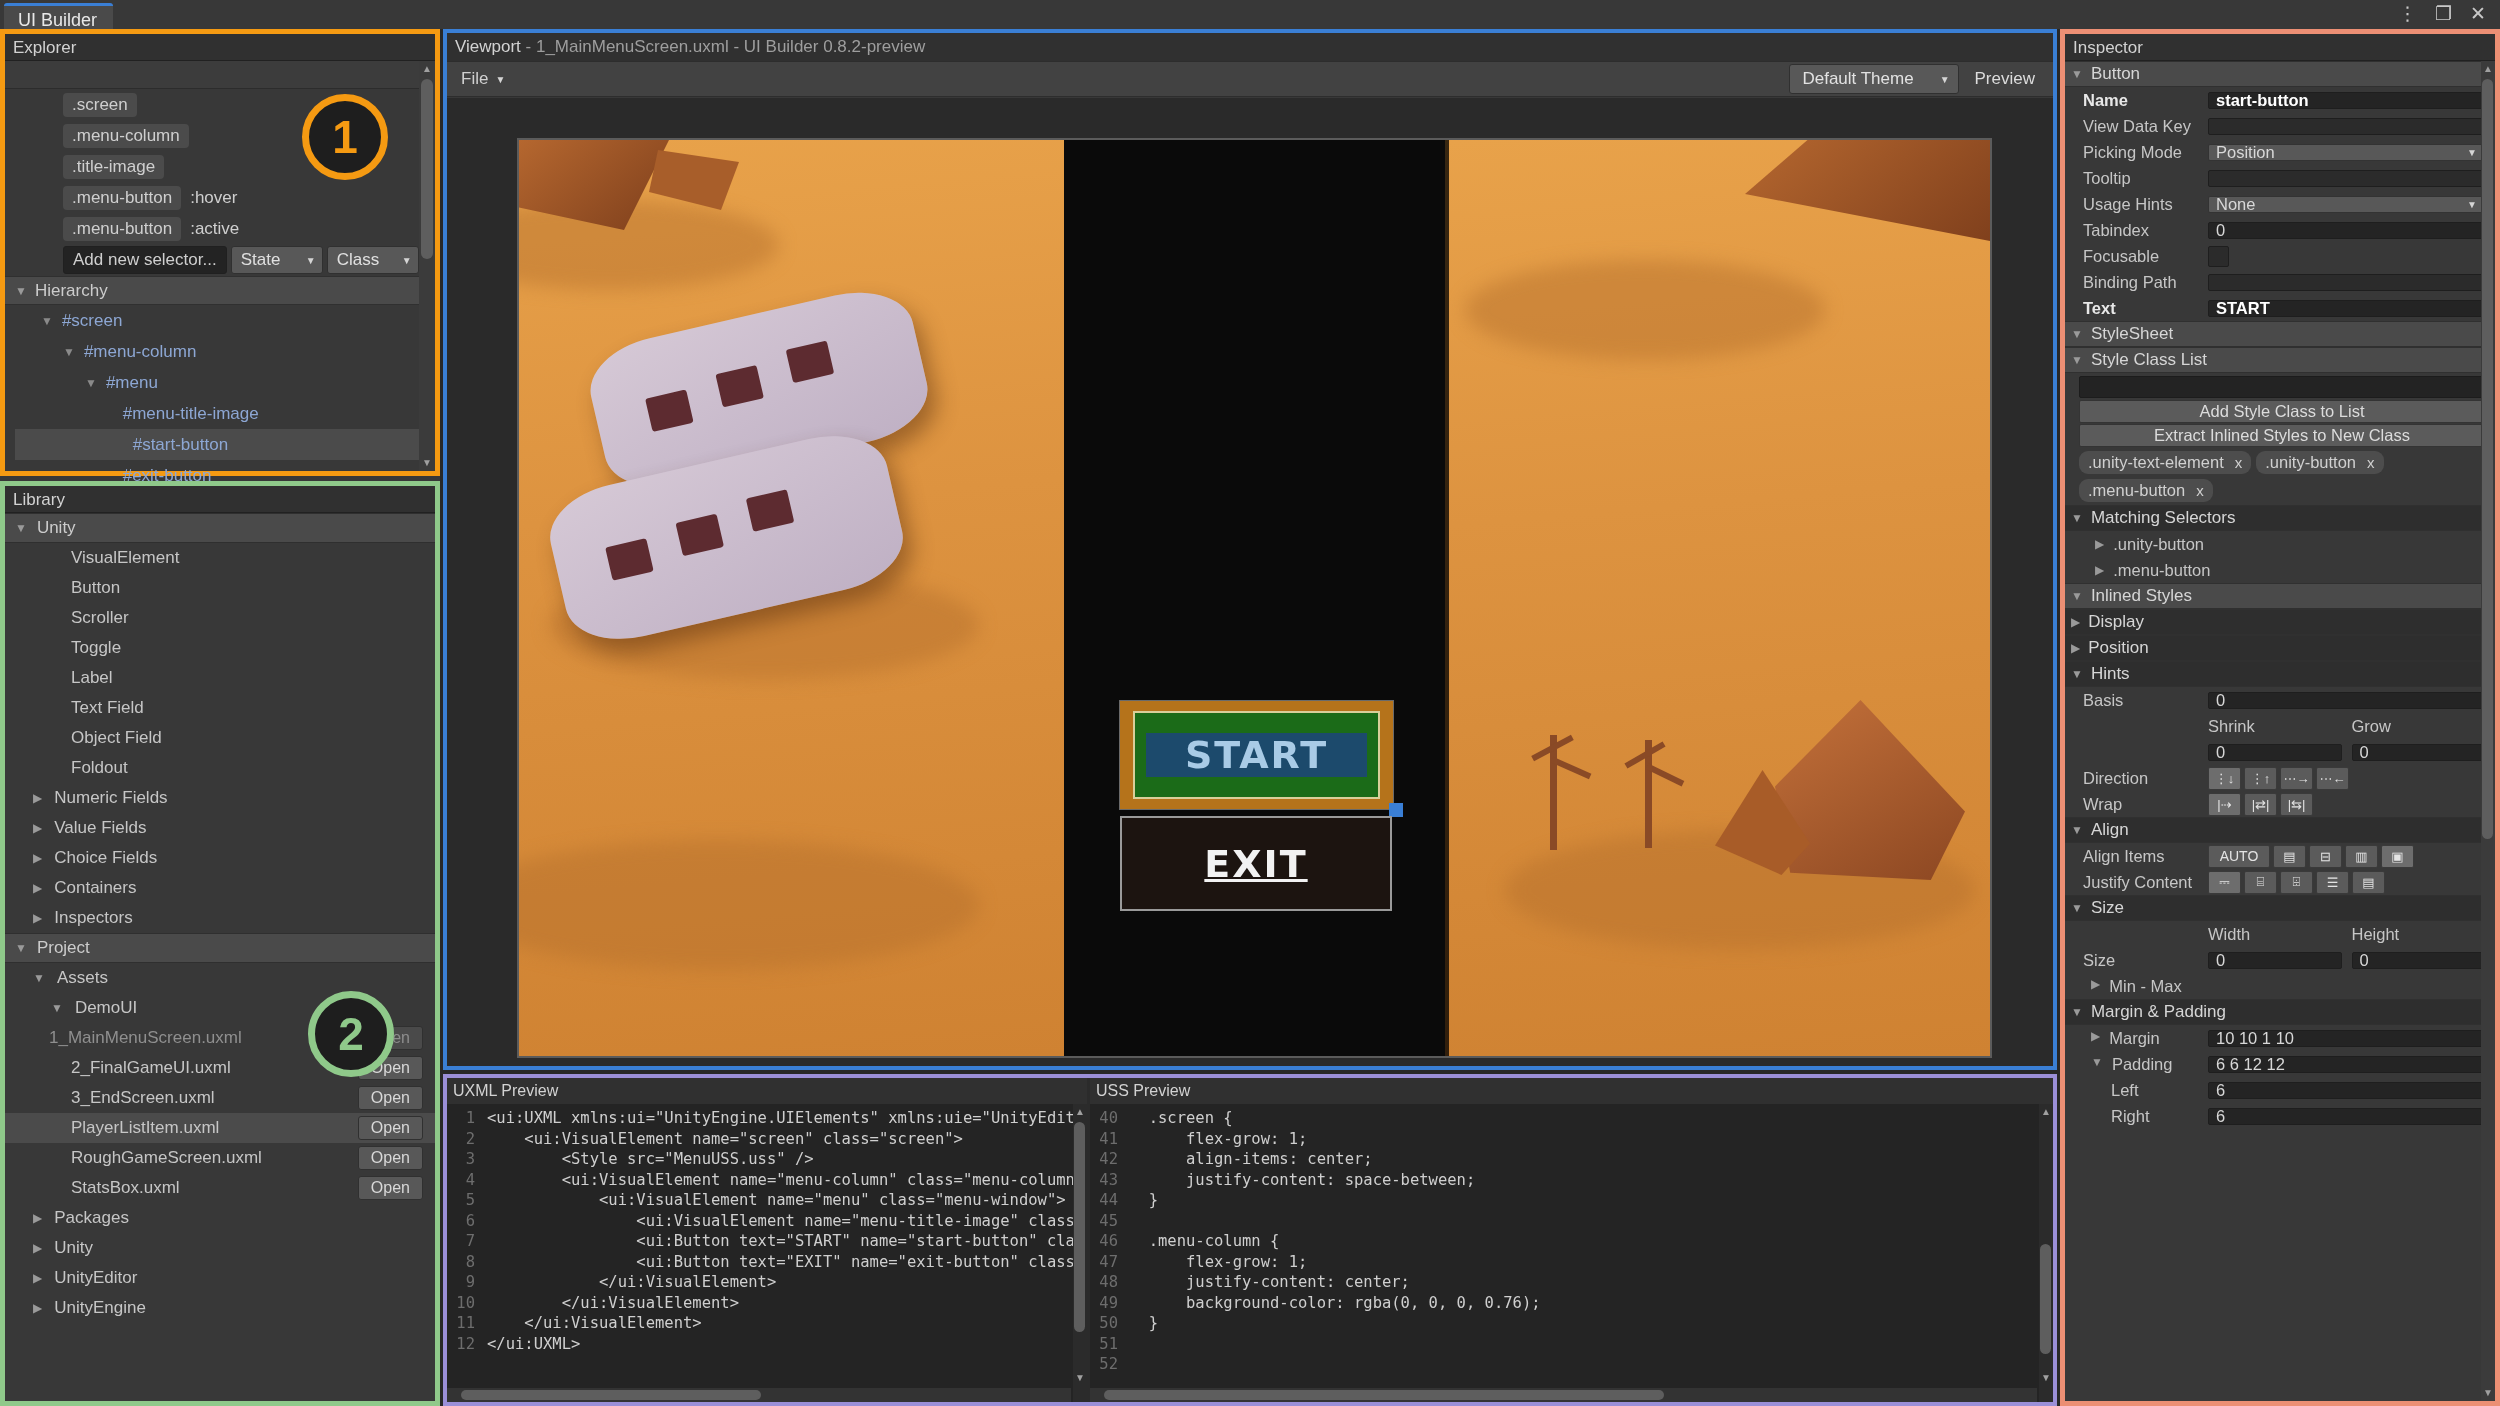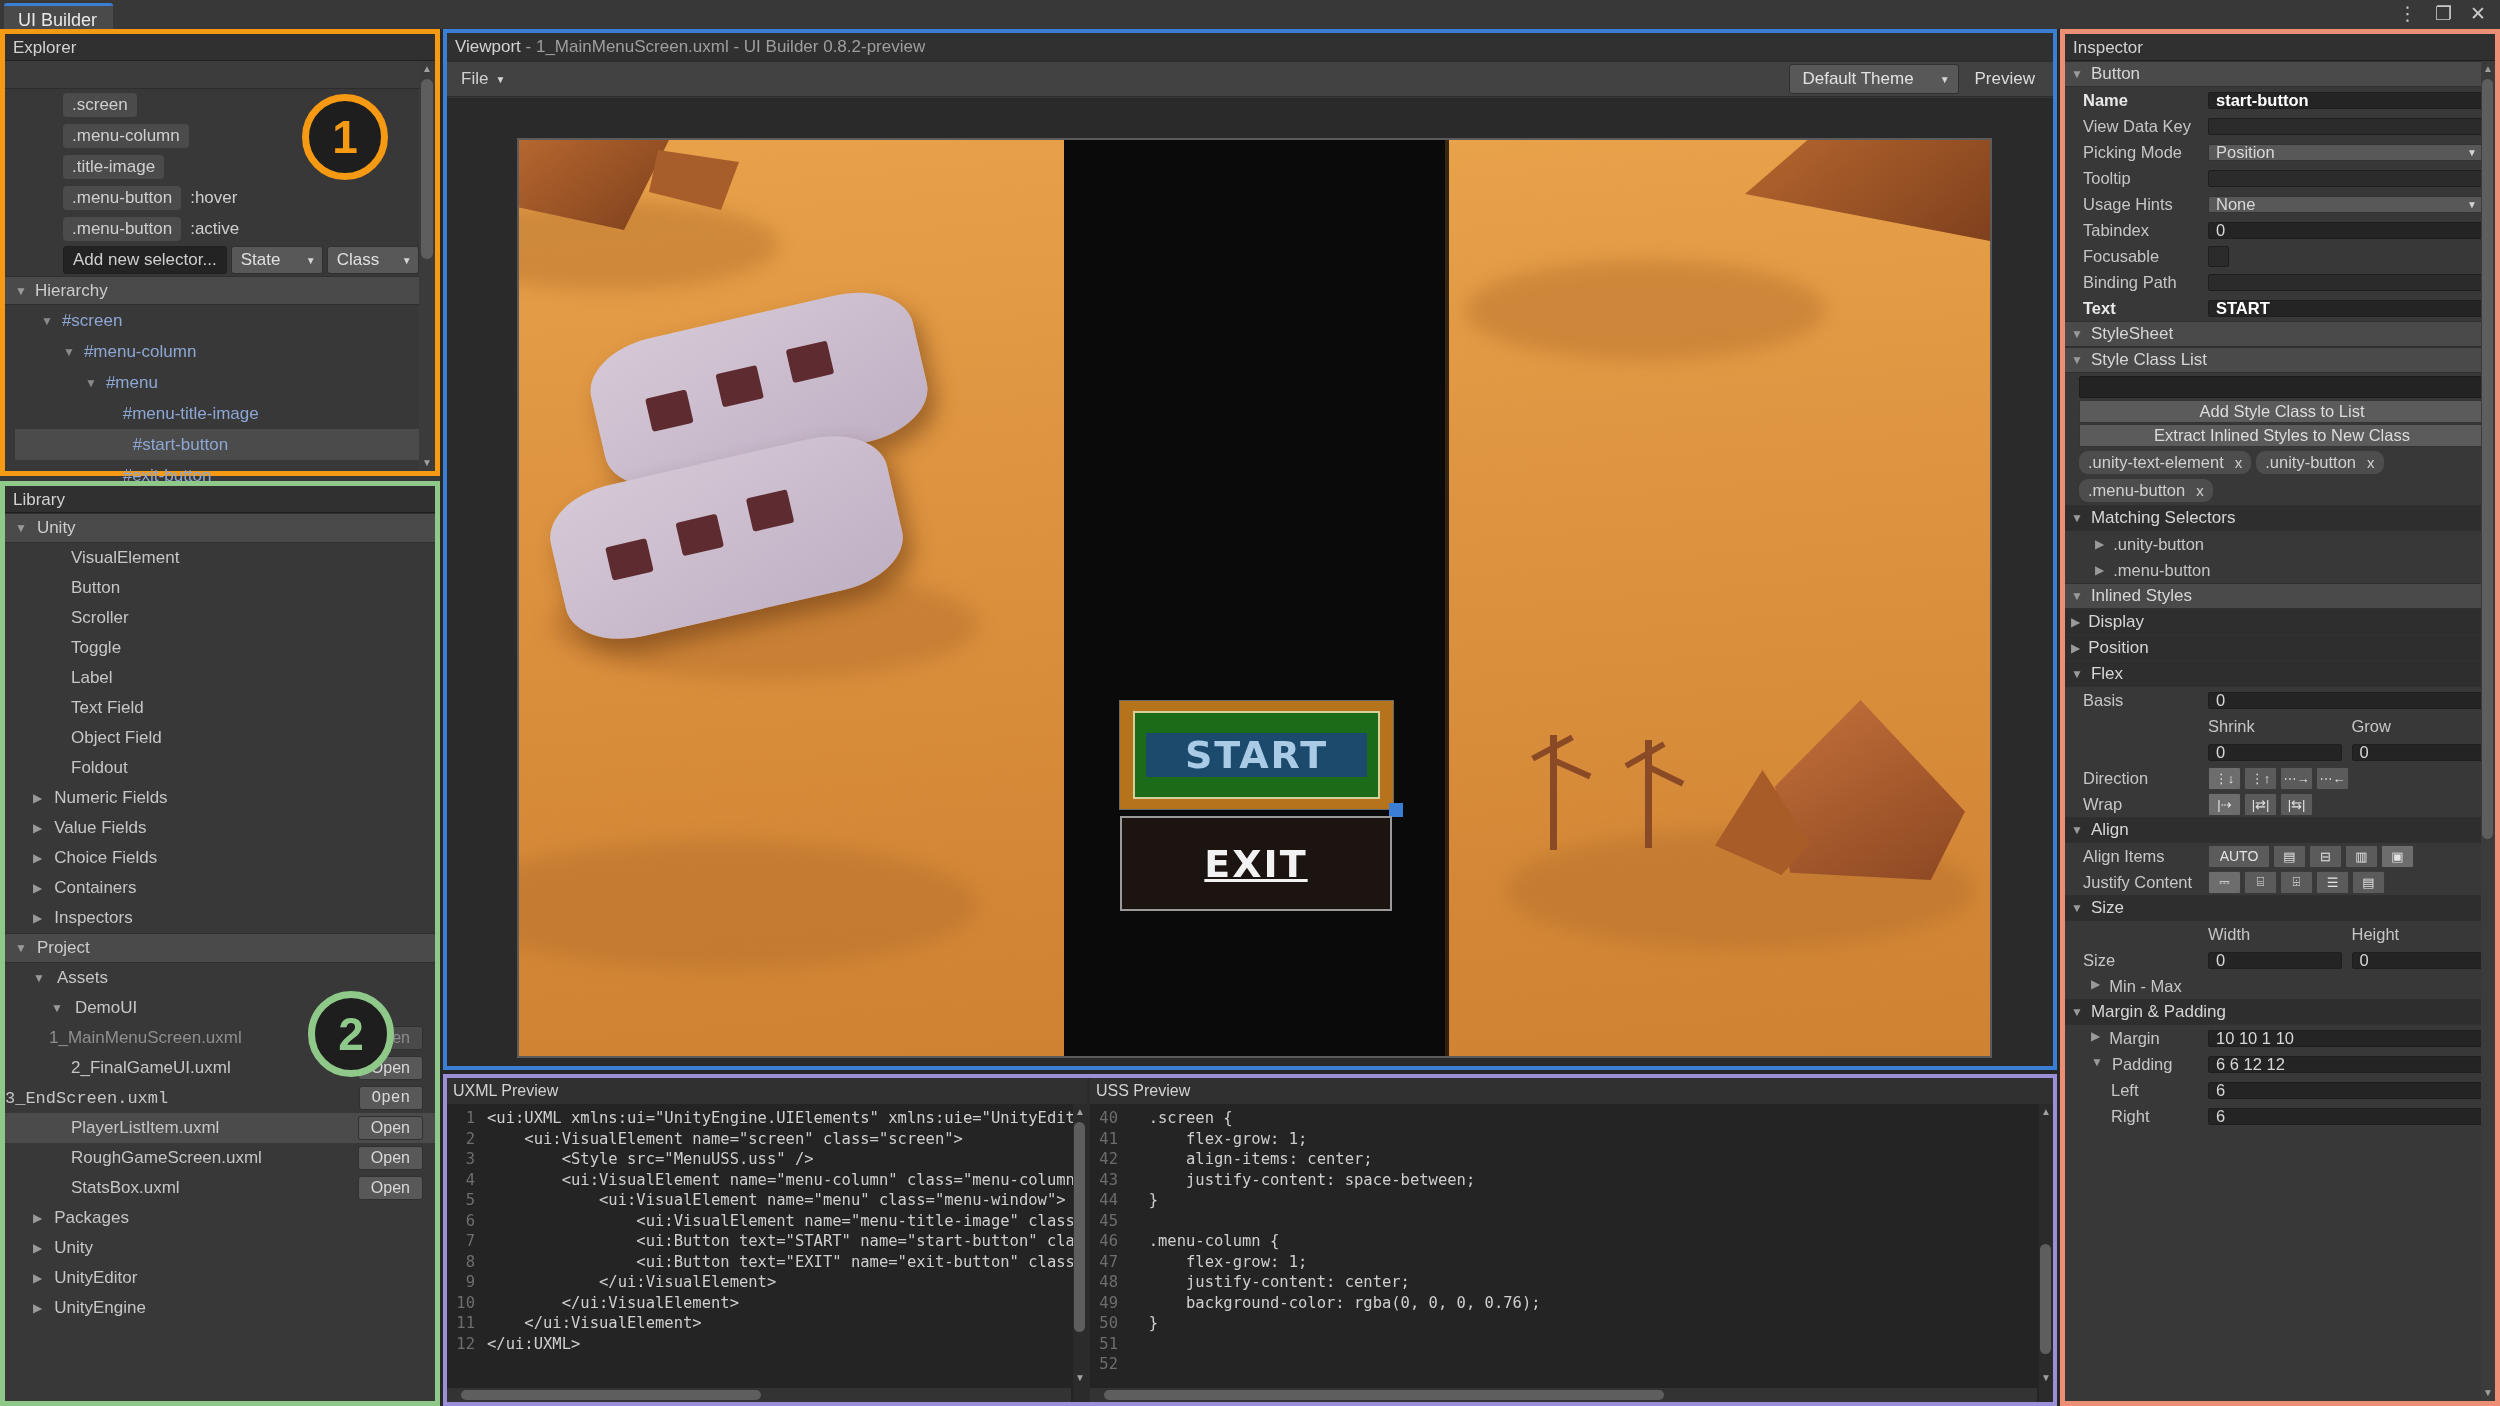--- a/index.html
+++ b/index.html
@@ -332,21 +332,21 @@
       </div>
       <div id="file-list">
           <div class="prj-row dim" style="padding-left: 44px;">
             <span>1_MainMenuScreen.uxml</span>
             <span class="open-btn dim">Open</span>
           </div>
           <div class="prj-row" style="padding-left: 66px;">
             <span>2_FinalGameUI.uxml</span>
             <span class="open-btn">Open</span>
           </div>
-          <div class="prj-row" style=" font-family: Liberation Mono, monospace;">
+          <div class="prj-row" style="padding-left: 66px;">
             <span>3_EndScreen.uxml</span>
             <span class="open-btn">Open</span>
           </div>
           <div class="prj-row sel" style="padding-left: 66px;">
             <span>PlayerListItem.uxml</span>
             <span class="open-btn">Open</span>
           </div>
           <div class="prj-row" style="padding-left: 66px;">
             <span>RoughGameScreen.uxml</span>
             <span class="open-btn">Open</span>
@@ -618,21 +618,21 @@
     <div class="ins-sec dark">
       <span class="tri right">▶</span>
       <span>Display</span>
     </div>
     <div class="ins-sec dark">
       <span class="tri right">▶</span>
       <span>Position</span>
     </div>
     <div class="ins-sec dark">
       <span class="tri">▼</span>
-      <span>Flex</span>
+      <span>Hints</span>
     </div>
 
     <div class="frow">
       <div class="flabel">Basis</div>
       <div class="fval">0</div>
     </div>
     <div class="frow">
       <div class="flabel"></div>
       <div style="flex:1;display:flex;gap:10px;margin-right:10px">
         <div class="two-lab" style="flex:1">Shrink</div>

